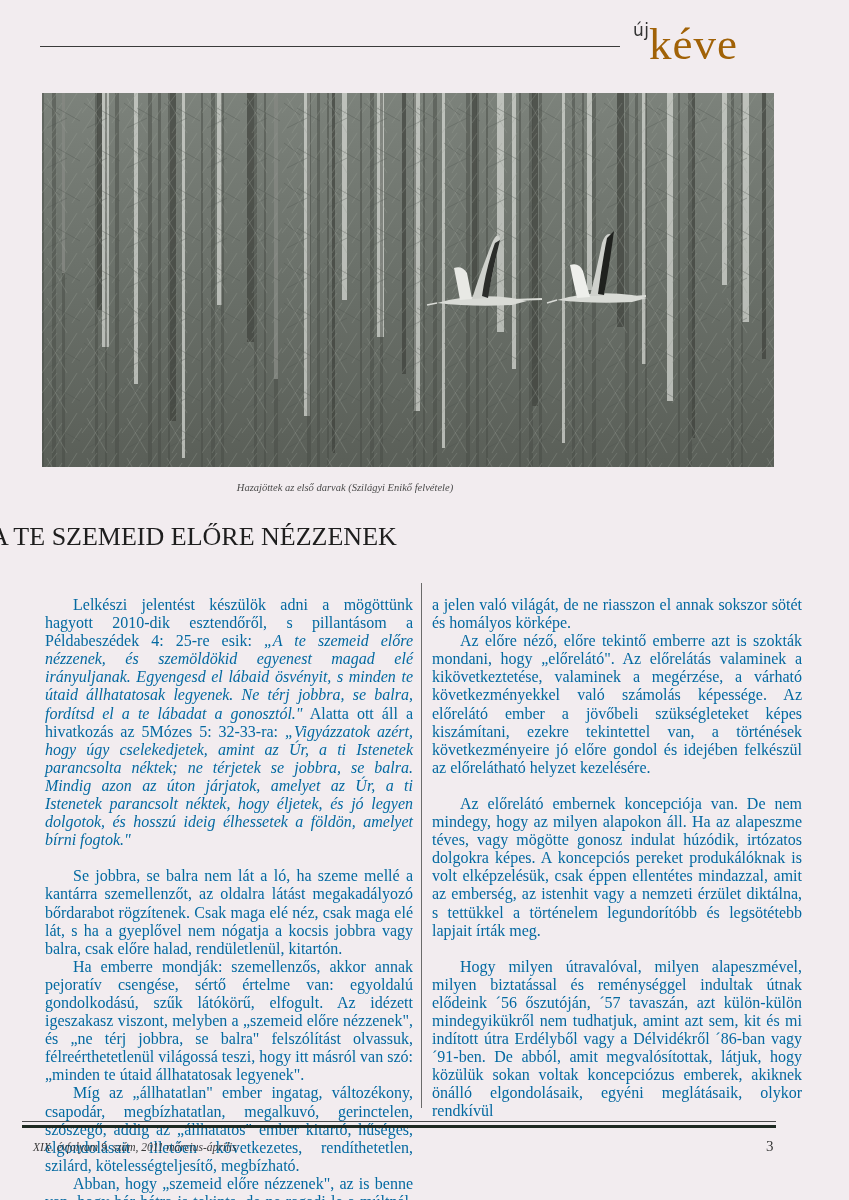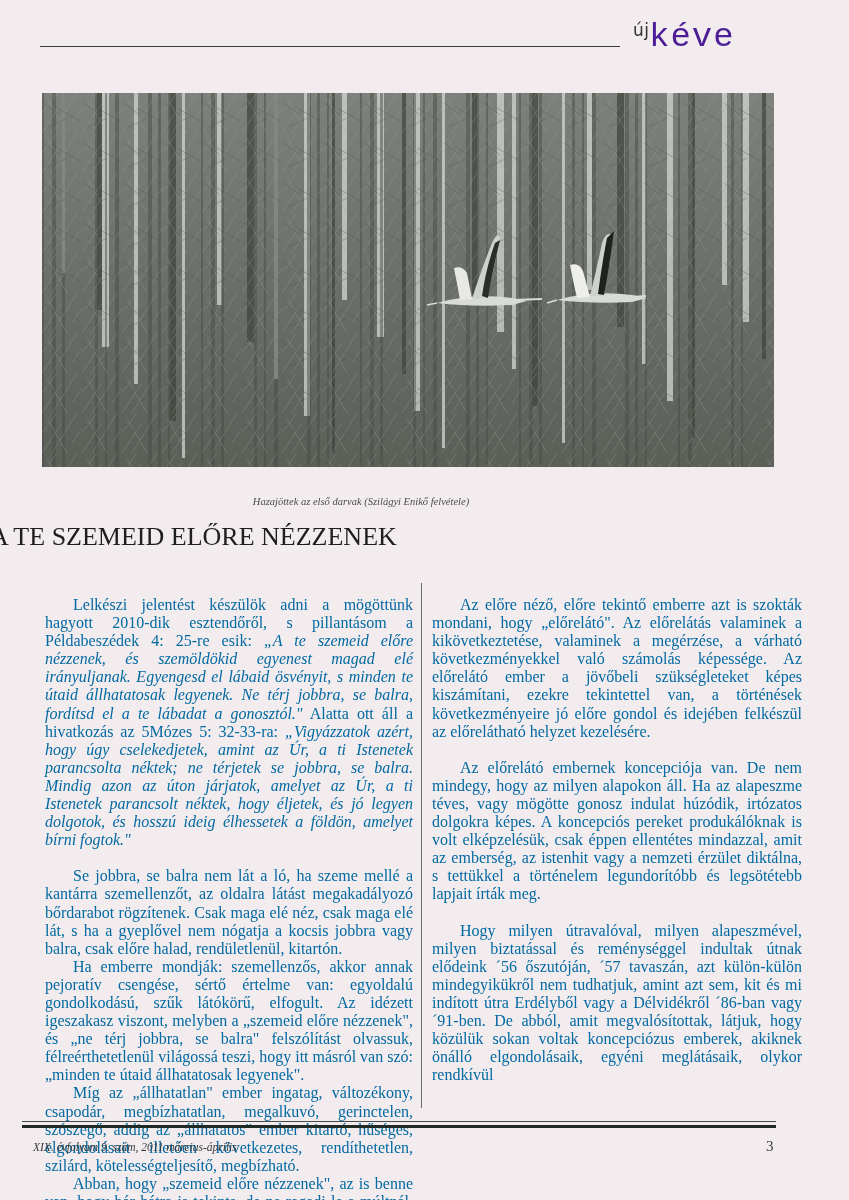--- a/index.html
+++ b/index.html
@@ -37,51 +37,51 @@
       top: 2px;
       font-family: "DejaVu Sans", sans-serif;
       font-size: 17px;
       color: #333;
       letter-spacing: 0.5px;
     }
     .masthead .title {
       position: absolute;
       left: 16px;
       top: 0px;
-      font-family: Liberation Mono, monospace;
-      font-size: 34px;
+      font-family: Liberation Serif, serif;
+      font-size: 45px;
       font-weight: normal;
-      color: #4c1d95;
+      color: #a16207;
       letter-spacing: 1px;
     }
     
     .photo {
       position: absolute;
       left: 42px;
       top: 93px;
       width: 732px;
       height: 374px;
       background: #6f756f;
       overflow: hidden;
     }
     .photo svg {
       width: 100%;
       height: 100%;
       display: block;
     }
     .caption {
       position: absolute;
       left: 0;
-      top: 496px;
+      top: 482px;
       width: 720px;
       text-align: center;
       font-style: italic;
       font-size: 10.5px;
       color: #4a4a4a;
-      padding-left: 16px;
+      padding-left: 0px;
     }
     .caption span {
       position: relative;
       left: -15px;
     }
     .article-title {
       position: absolute;
       left: 0;
       top: 522px;
       width: 849px;
@@ -291,20 +291,21 @@
 
 <div class="col col-left" id="col-left">
     <p><span>Lelkészi jelentést készülök adni a mögöttünk hagyott 2010-dik esztendőről, s pillantásom a Példabeszédek 4: 25-re esik: </span><span class="it">„A te szemeid előre nézzenek, és szemöldökid egyenest magad elé irányuljanak. Egyengesd el lábaid ösvényit, s minden te útaid állhatatosak legyenek. Ne térj jobbra, se balra, fordítsd el a te lábadat a gonosztól."</span><span> Alatta ott áll a hivatkozás az 5Mózes 5: 32-33-ra: </span><span class="it">„Vigyázzatok azért, hogy úgy cselekedjetek, amint az Úr, a ti Istenetek parancsolta néktek; ne térjetek se jobbra, se balra. Mindig azon az úton járjatok, amelyet az Úr, a ti Istenetek parancsolt néktek, hogy éljetek, és jó legyen dolgotok, és hosszú ideig élhessetek a földön, amelyet bírni fogtok."</span></p>
     <p class="gap-before"><span>Se jobbra, se balra nem lát a ló, ha szeme mellé a kantárra szemellenzőt, az oldalra látást megakadályozó bőrdarabot rögzítenek. Csak maga elé néz, csak maga elé lát, s ha a gyeplővel nem nógatja a kocsis jobbra vagy balra, csak előre halad, rendületlenül, kitartón.</span></p>
     <p><span>Ha emberre mondják: szemellenzős, akkor annak pejoratív csengése, sértő értelme van: egyoldalú gondolkodású, szűk látókörű, elfogult. Az idézett igeszakasz viszont, melyben a „szemeid előre nézzenek", és „ne térj jobbra, se balra" felszólítást olvassuk, félreérthetetlenül világossá teszi, hogy itt másról van szó: „minden te útaid állhatatosak legyenek".</span></p>
     <p><span>Míg az „állhatatlan" ember ingatag, változékony, csapodár, megbízhatatlan, megalkuvó, gerinctelen, szószegő, addig az „állhatatos" ember kitartó, hűséges, elgondolásait illetően következetes, rendíthetetlen, szilárd, kötelességteljesítő, megbízható.</span></p>
     <p><span>Abban, hogy „szemeid előre nézzenek", az is benne van, hogy bár hátra is tekints, de ne ragadj le a múltnál, bár lásd</span></p>
   </div>
 <div class="col-divider"></div>
 <div class="col col-right" id="col-right">
+    <p class="noindent"><span>a jelen való világát, de ne riasszon el annak sokszor sötét és homályos körképe.</span></p>
     <p><span>Az előre néző, előre tekintő emberre azt is szokták mondani, hogy „előrelátó". Az előrelátás valaminek a kikövetkeztetése, valaminek a megérzése, a várható következményekkel való számolás képessége. Az előrelátó ember a jövőbeli szükségleteket képes kiszámítani, ezekre tekintettel van, a történések következményeire jó előre gondol és idejében felkészül az előrelátható helyzet kezelésére.</span></p>
     <p class="gap-before"><span>Az előrelátó embernek koncepciója van. De nem mindegy, hogy az milyen alapokon áll. Ha az alapeszme téves, vagy mögötte gonosz indulat húzódik, irtózatos dolgokra képes. A koncepciós pereket produkálóknak is volt elképzelésük, csak éppen ellentétes mindazzal, amit az emberség, az istenhit vagy a nemzeti érzület diktálna, s tettükkel a történelem legundorítóbb és legsötétebb lapjait írták meg.</span></p>
     <p class="gap-before"><span>Hogy milyen útravalóval, milyen alapeszmével, milyen biztatással és reménységgel indultak útnak elődeink ´56 őszutóján, ´57 tavaszán, azt külön-külön mindegyikükről nem tudhatjuk, amint azt sem, kit és mi indított útra Erdélyből vagy a Délvidékről ´86-ban vagy ´91-ben. De abból, amit megvalósítottak, látjuk, hogy közülük sokan voltak koncepciózus emberek, akiknek önálló elgondolásaik, egyéni meglátásaik, olykor rendkívül</span></p>
   </div>
 
 <div class="footer-rule-thin"></div>
 <div class="footer-rule-thick"></div>
 <div class="footer-issue">XIX. évfolyam 9. szám, 2011 március-április</div>
 <div class="footer-page">3</div>
 

